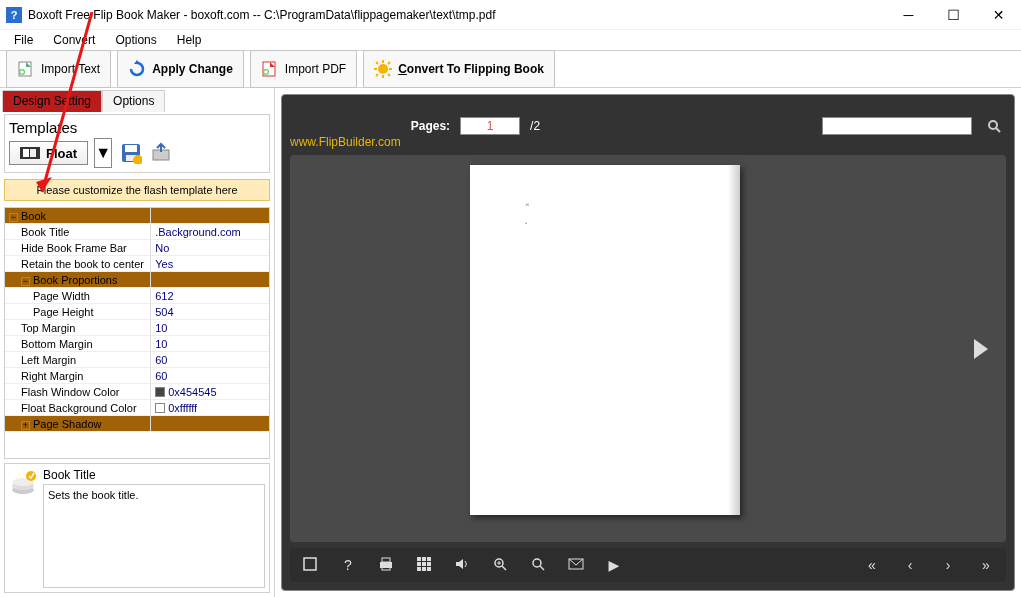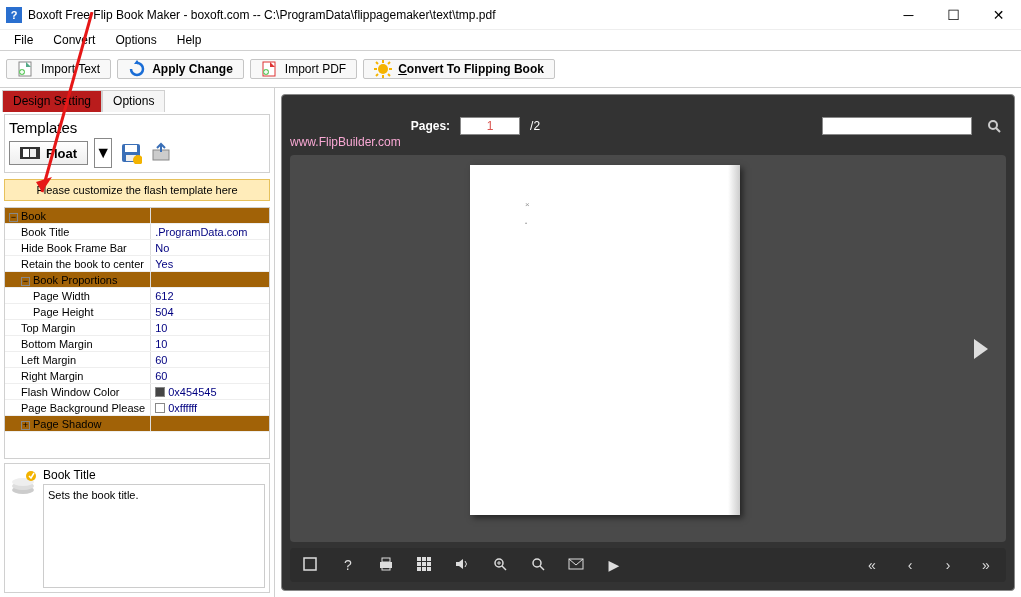--- a/index.html
+++ b/index.html
@@ -12,21 +12,21 @@
 .winbtns { display:flex; height:100%; }
 .winbtn { width: 45px; height: 100%; display:flex; align-items:center; justify-content:center; font-size:14px; cursor:pointer; }
 
 
 .menubar { height: 20px; display:flex; align-items:center; padding: 0 4px; font-size:12px; }
 .menubar span { padding: 2px 10px; cursor:pointer; }
 .menu-u { text-decoration: underline; }
 
 
 .toolbar { height: 38px; border-top:1px solid #d0d0d0; border-bottom:1px solid #d0d0d0; display:flex; align-items:center; padding:0 6px; gap:6px; }
-.tbtn { height:20px; border:1px solid #c5c5c5; background:#f8f8f8; display:flex; align-items:center; padding:0 10px; font-size:12px; gap:6px; cursor:pointer; border-radius:2px; }
+.tbtn { height:38px; border:1px solid #c5c5c5; background:#f8f8f8; display:flex; align-items:center; padding:0 10px; font-size:12px; gap:6px; cursor:pointer; border-radius:2px; }
 .tbtn .ic { width:18px; height:18px; display:flex; align-items:center; justify-content:center; }
 
 
 .main { display:flex; height: calc(597px - 30px - 20px - 38px); }
 .left { width: 275px; border-right:1px solid #d0d0d0; display:flex; flex-direction:column; padding:2px; }
 .right { flex:1; padding:6px; }
 
 
 .tabs { height:22px; display:flex; font-size:12px; }
 .tab { padding:3px 10px; border:1px solid #d0d0d0; border-bottom:none; background:#f5f5f5; cursor:pointer; }
@@ -58,21 +58,21 @@
 
 .help-panel { border:1px solid #d0d0d0; margin:2px; padding:4px; height:130px; display:flex; gap:6px; }
 .help-icon { width:28px; height:28px; }
 .help-text { flex:1; display:flex; flex-direction:column; }
 .help-title { font-size:12px; margin-bottom:2px; }
 .help-desc { flex:1; border:1px solid #ccc; padding:4px; font-size:11px; background:#fff; }
 
 
 .preview-wrap { background:#333; height:100%; border:1px solid #888; border-radius:4px; display:flex; flex-direction:column; padding:8px; gap:6px; }
 .preview-top { display:flex; align-items:center; gap:10px; font-size:12px; color:#fff; }
-.preview-top .url { color:#f9a8d4;margin-top:32px; }
+.preview-top .url { color:#eab308;margin-top:32px; }
 .page-input { background:#fff; border:1px solid #888; width:60px; height:18px; text-align:center; font-size:12px; color:#d9534f; }
 .search-box { background:#fff; border:1px solid #888; height:18px; width:150px; margin-left:auto; }
 .search-ic { width:24px; height:18px; display:flex; align-items:center; justify-content:center; cursor:pointer; }
 .preview-stage { flex:1; background:#4a4a4a; border-radius:4px; position:relative; overflow:hidden; }
 .page-rect { position:absolute; background:#fff; box-shadow:3px 3px 6px rgba(0,0,0,0.5); }
 .page-rect.cover { left:180px; top:10px; width:270px; height:350px; }
 .page-shadow-edge { position:absolute; right:0; top:0; width:12px; height:100%; background:linear-gradient(to right,#fff,#ccc); }
 .play-tri { position:absolute; right:18px; top:50%; transform:translateY(-50%); width:0; height:0; border-left:14px solid #ddd; border-top:10px solid transparent; border-bottom:10px solid transparent; cursor:pointer; }
 .preview-bot { height:34px; background:#2d2d2d; border-radius:4px; display:flex; align-items:center; padding:0 10px; gap:18px; color:#ddd; font-size:14px; }
 .preview-bot .sp { flex:1; }
@@ -200,21 +200,21 @@
     <div class="customize-bar">Please customize the flash template here</div>
 
     <div class="propgrid-wrap">
       <div class="propgrid">
         <div class="prop-row cat">
             <div class="k"><span class="toggle-box">−</span><span>Book</span></div>
             <div class="v"></div>
           </div>
         <div class="prop-row">
             <div class="k indent1">Book Title</div>
-            <div class="v">.ProgramData.com</div>
+            <div class="v">.Background.com</div>
           </div>
         <div class="prop-row">
             <div class="k indent1">Hide Book Frame Bar</div>
             <div class="v">No</div>
           </div>
         <div class="prop-row">
             <div class="k indent1">Retain the book to center</div>
             <div class="v">Yes</div>
           </div>
         <div class="prop-row cat">
@@ -246,21 +246,21 @@
             <div class="v">60</div>
           </div>
         <div class="prop-row">
             <div class="k indent1">Flash Window Color</div>
             <div class="v">
               <span class="color-sw" style="background:#454545"></span>
               <span>0x454545</span>
             </div>
           </div>
         <div class="prop-row">
-            <div class="k indent1">Page Background Please</div>
+            <div class="k indent1">Float Background Color</div>
             <div class="v">
               <span class="color-sw" style="background:#ffffff"></span>
               <span>0xffffff</span>
             </div>
           </div>
         <div class="prop-row cat">
             <div class="k indent1"><span class="toggle-box">+</span><span>Page Shadow</span></div>
             <div class="v"></div>
           </div>
       </div>

